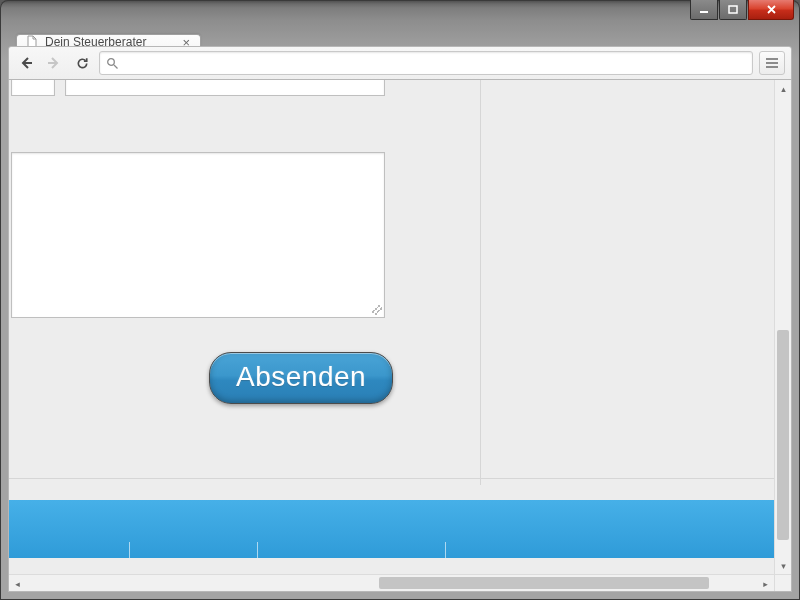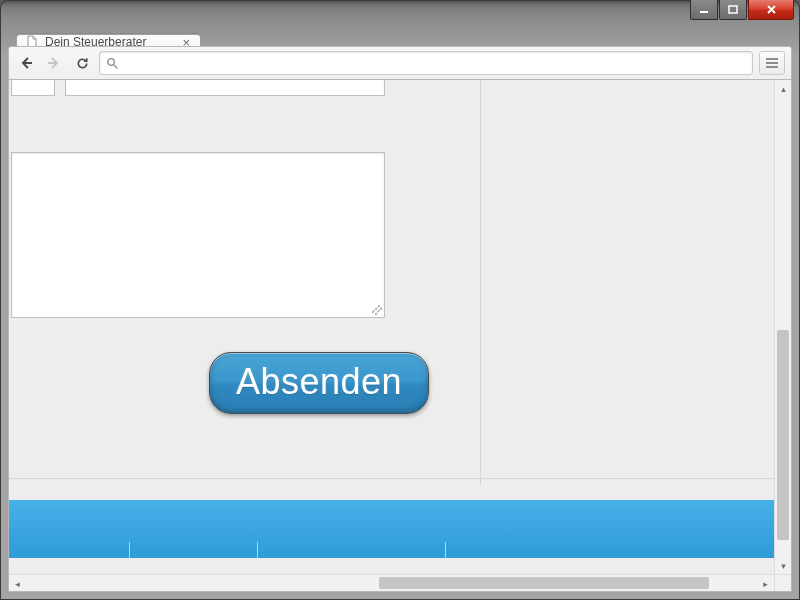--- a/index.html
+++ b/index.html
@@ -115,21 +115,21 @@
     resize:both;
   }
   .textarea::after{
     content:""; position:absolute; right:2px; bottom:2px; width:10px; height:10px;
     background:
       linear-gradient(135deg, transparent 0 35%, #b7b7b7 35% 45%, transparent 45% 60%, #b7b7b7 60% 70%, transparent 70%);
   }
   .submit-btn {
     position:absolute; left:200px; top:272px;
     padding: 8px 26px 10px;
-    font-size: 36px; color:#fff; letter-spacing:.5px;
+    font-size: 28px; color:#fff; letter-spacing:.5px;
     background: linear-gradient(#4aa4d6 0%, #3b97cc 45%, #2e88bf 55%, #2a7fb5 100%);
     border: 1px solid #4b4b4b;
     border-radius: 22px;
     box-shadow: inset 0 1px 0 rgba(255,255,255,.45), 0 2px 4px rgba(0,0,0,.35), inset 0 -2px 6px rgba(0,0,0,.25);
     text-shadow: 0 1px 1px rgba(0,0,0,.2), 0 0 2px rgba(255,255,255,.25);
   }
   .form-bottom-border{
     position:absolute; left:0; right:0; top:398px; height:1px; background:#d6d6d6;
   }
 

